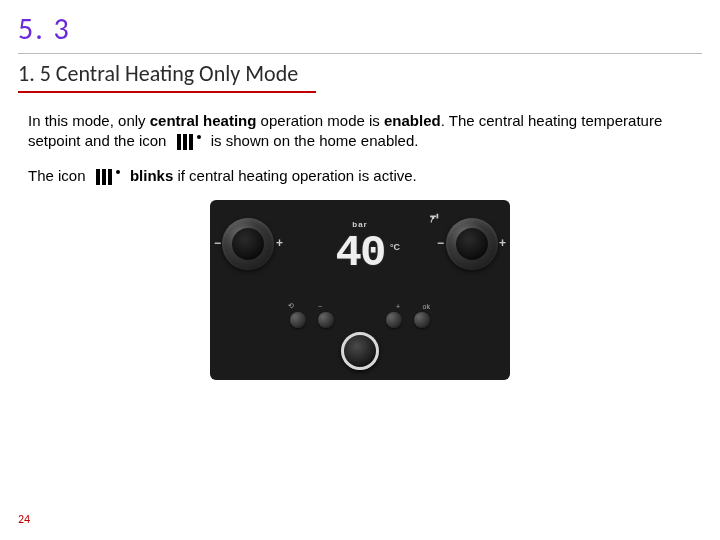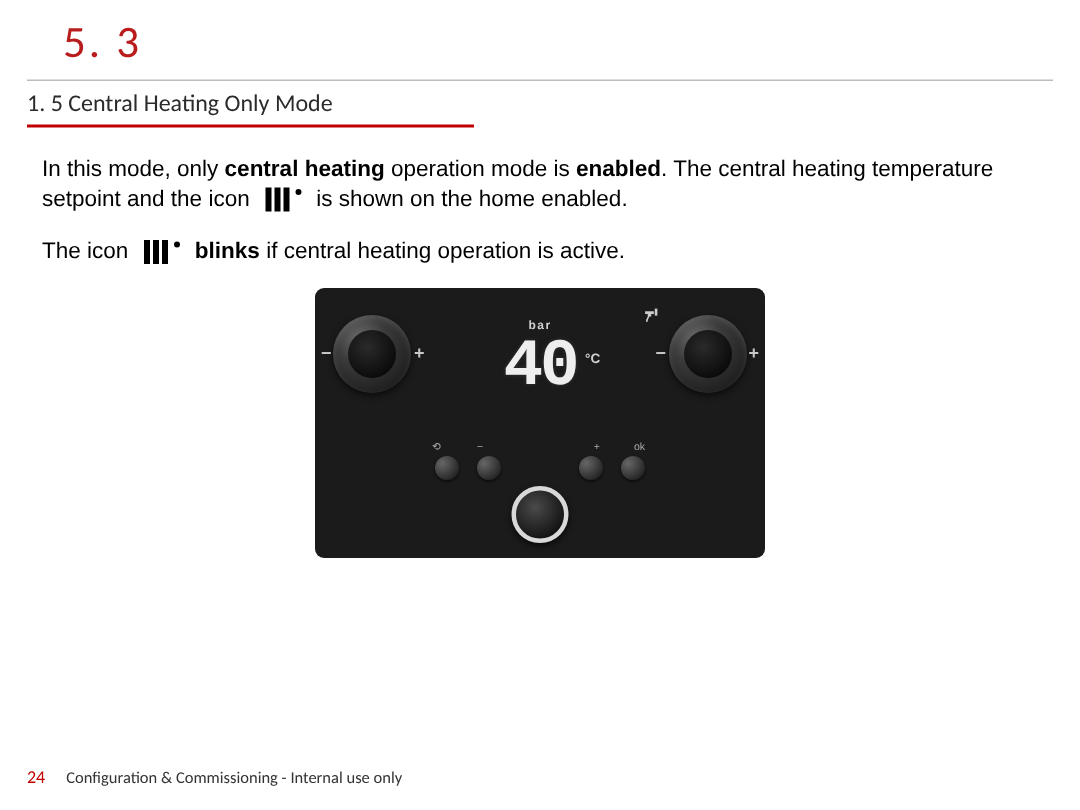--- a/index.html
+++ b/index.html
@@ -1,21 +1,21 @@
 <!DOCTYPE html>
 <html><head>
 <meta charset="utf-8">
 <style>
   * { box-sizing: border-box; margin: 0; padding: 0; }
   html, body { width: 720px; height: 540px; background: #fff; font-family: Calibri, Arial, sans-serif; color: #222; }
   .page { position: relative; width: 720px; height: 540px; padding: 10px 18px 0 18px; }
-  .h1 { font-size: 30px; font-weight: 400; color: #b91c1c; margin-bottom: 6px; display: flex; align-items: center; margin-left: 24px; }
+  .h1 { font-size: 30px; font-weight: 400; color: #6d28d9; margin-bottom: 6px; display: flex; align-items: center; }
   .h1 .sec { letter-spacing: 2px; margin-right: 28px; }
   .divider { border: none; border-top: 1px solid #bcbcbc; margin: 2px 0 6px 0; }
-  .h2 { font-size: 16px; font-weight: 400; color: #2b2b2b; margin-bottom: 4px; }
+  .h2 { font-size: 22px; font-weight: 400; color: #2b2b2b; margin-bottom: 4px; }
   .accent { height: 2px; width: 298px; background: #c00000; margin-bottom: 18px; }
   .body { font-family: Arial, sans-serif; font-size: 15px; line-height: 1.35; color: #000; max-width: 660px; padding-left: 10px; }
   .body p { margin-bottom: 14px; }
   .body b { font-weight: 700; }
   .inline-icon { display: inline-flex; vertical-align: middle; gap: 2px; margin: 0 6px; align-items: flex-start; }
   .inline-icon .bar { width: 4px; height: 16px; background: #000; }
   .inline-icon .dot { width: 4px; height: 4px; background: #000; border-radius: 50%; margin-left: 2px; margin-top: 1px; }
   .panel-wrap { display: flex; justify-content: center; margin-top: 10px; }
   .panel { width: 300px; height: 180px; background: #1b1b1b; border-radius: 6px; position: relative; padding: 10px 14px; color: #fff; font-family: Arial, sans-serif; }
   .knob { position: absolute; width: 52px; height: 52px; border-radius: 50%; background: radial-gradient(circle at 35% 30%, #6a6a6a 0%, #3a3a3a 35%, #101010 100%); box-shadow: inset 0 2px 4px rgba(255,255,255,.15), 0 2px 4px rgba(0,0,0,.6); }
@@ -95,16 +95,15 @@
       <div class="small-lbl" style="bottom:70px; left:108px;">−</div>
       <div class="small-lbl" style="bottom:70px; right:110px;">+</div>
       <div class="small-lbl" style="bottom:70px; right:80px;">ok</div>
 
       <div class="ring-btn"></div>
     </div>
   </div>
 
   <div class="footer">
     <span class="pnum">24</span>
-    <span class="ftxt">Configuration &amp; Commissioning - Internal use only</span>
   </div>
 
 </div>
 
 </body></html>

